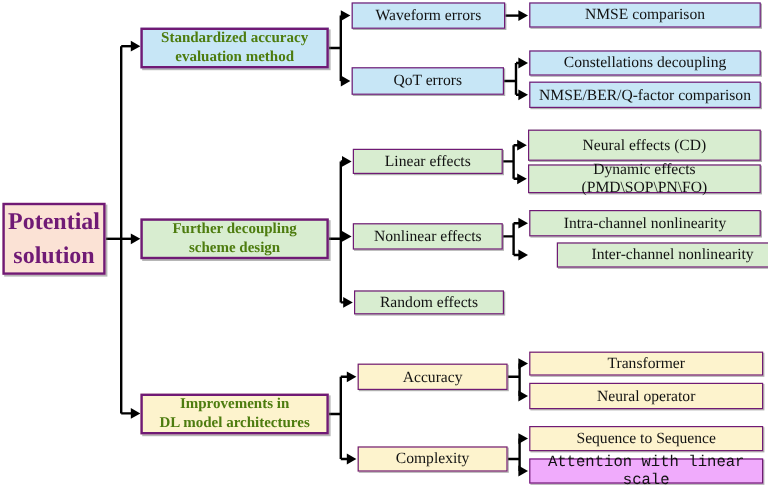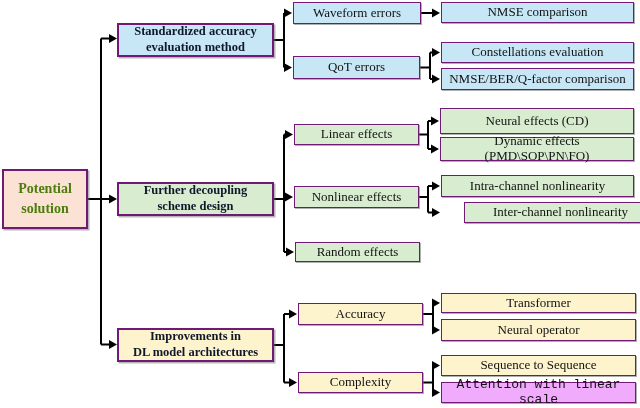--- a/index.html
+++ b/index.html
@@ -23,29 +23,29 @@
     line-height:1.12;
     white-space:pre-line;
     background:#fff;
   }
   .node.lvl2 {
     border-width:2px;
     font-weight:bold;
     font-size:12.5px;
     line-height:1.25;
     box-shadow:1.5px 1.5px 0 rgba(110,110,110,0.5);
-    color:#0f172a;
+    color:#4d7c0f;
   }
   .node.root {
     border-width:2px;
     font-weight:bold;
-    font-size:14px;
+    font-size:20px;
     line-height:1.4;
     box-shadow:1.5px 1.5px 0 rgba(110,110,110,0.5);
-    color:#4d7c0f;
+    color:#701a75;
   }
 </style>
 </head>
 <body>
 
 <div class="canvas">
 
   <svg class="wires" viewBox="0 0 640 408" xmlns="http://www.w3.org/2000/svg">
     <g stroke="#000000" stroke-width="2" fill="none">
 
@@ -97,21 +97,21 @@
   <div class="node lvl2" style="left: 117px; top: 23px; width: 157px; height: 34px; background-color: rgb(199, 230, 246);">Standardized accuracy
 evaluation method</div>
   <div class="node lvl2" style="left: 117px; top: 182px; width: 157px; height: 34px; background-color: rgb(216, 237, 208);">Further decoupling
 scheme design</div>
   <div class="node lvl2" style="left: 117px; top: 328px; width: 157px; height: 34px; background-color: rgb(253, 243, 205);">Improvements in
 DL model architectures</div>
 
   <div class="node" style="left: 293px; top: 2px; width: 128px; height: 22px; background-color: rgb(199, 230, 246);">Waveform errors</div>
   <div class="node" style="left: 441px; top: 2px; width: 193px; height: 21px; background-color: rgb(199, 230, 246);">NMSE comparison</div>
   <div class="node" style="left: 293px; top: 56px; width: 127px; height: 23px; background-color: rgb(199, 230, 246);">QoT errors</div>
-  <div class="node" style="left: 441px; top: 42px; width: 193px; height: 21px; background-color: rgb(199, 230, 246);">Constellations evaluation</div>
+  <div class="node" style="left: 441px; top: 42px; width: 193px; height: 21px; background-color: rgb(199, 230, 246);">Constellations decoupling</div>
   <div class="node" style="left: 441px; top: 68px; width: 193px; height: 22px; background-color: rgb(199, 230, 246);">NMSE/BER/Q-factor comparison</div>
 
   <div class="node" style="left: 294px; top: 124px; width: 125px; height: 21px; background-color: rgb(216, 237, 208);">Linear effects</div>
   <div class="node" style="left: 440px; top: 108px; width: 194px; height: 26px; background-color: rgb(216, 237, 208);">Neural effects (CD)</div>
   <div class="node" style="left: 440px; top: 137px; width: 194px; height: 24px; background-color: rgb(216, 237, 208);">Dynamic effects (PMD\SOP\PN\FO)</div>
   <div class="node" style="left: 294px; top: 186px; width: 125px; height: 22px; background-color: rgb(216, 237, 208);">Nonlinear effects</div>
   <div class="node" style="left: 441px; top: 175px; width: 193px; height: 22px; background-color: rgb(216, 237, 208);">Intra-channel nonlinearity</div>
   <div class="node" style="left: 441px; top: 202px; width: 193px; height: 21px; background-color: rgb(216, 237, 208); margin-left: 23px;">Inter-channel nonlinearity</div>
   <div class="node" style="left: 295px; top: 242px; width: 125px; height: 20px; background-color: rgb(216, 237, 208);">Random effects</div>
 

